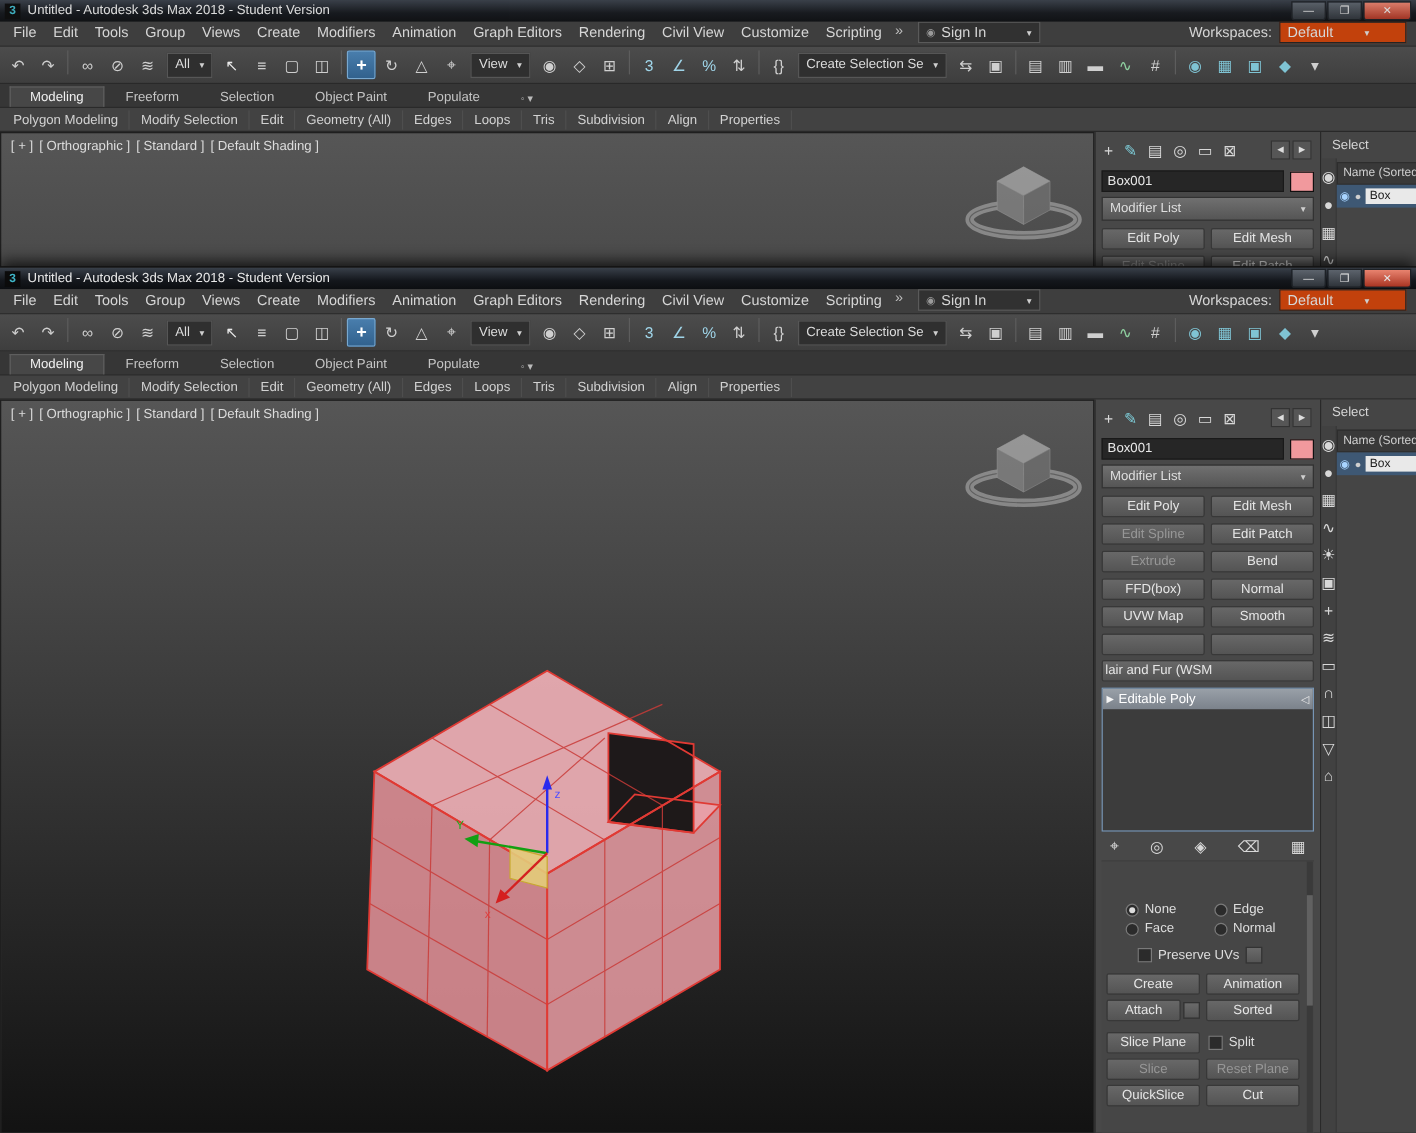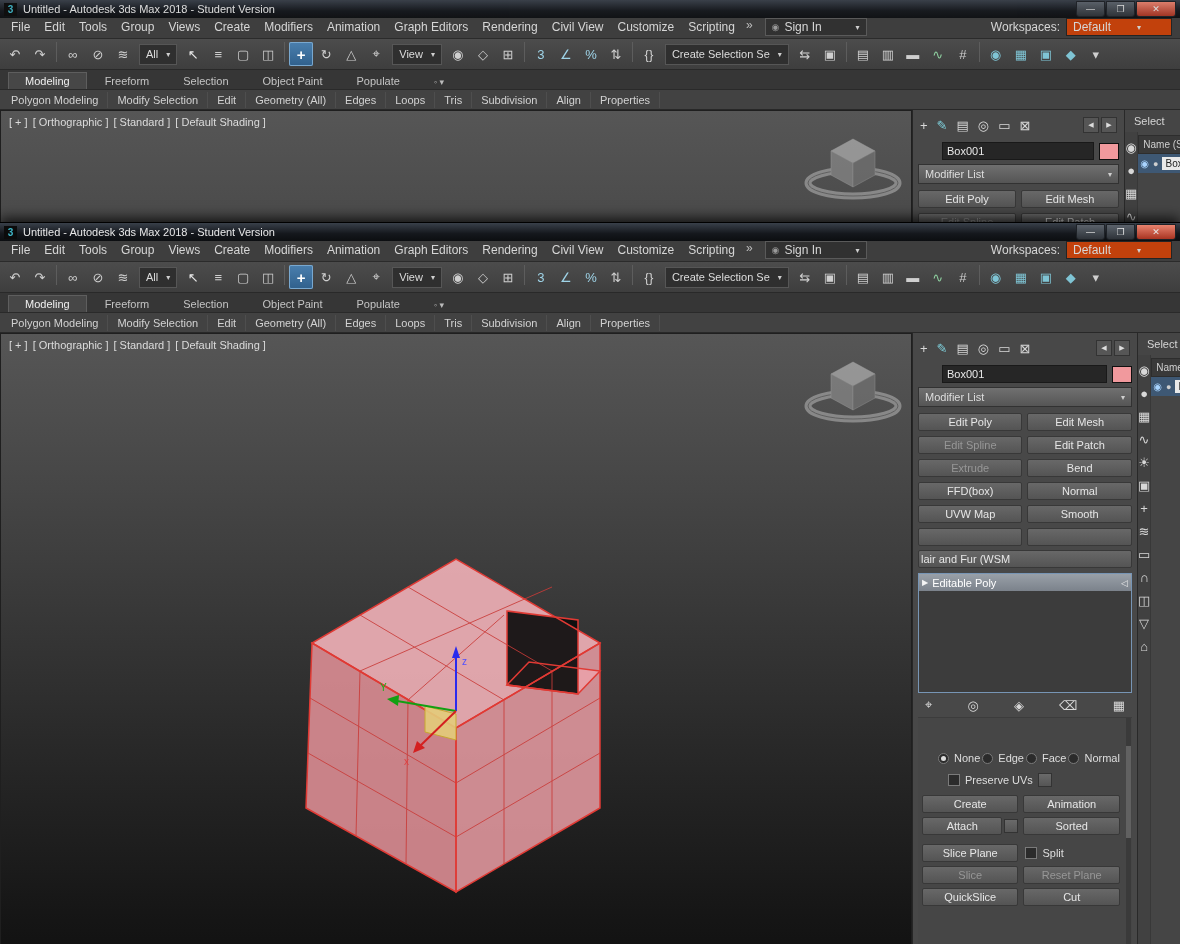--- a/index.html
+++ b/index.html
@@ -65,41 +65,41 @@
   
   .cmdpanel{flex:0 0 172px;background:#484848;border-left:1px solid #262626;display:flex;flex-direction:column;
             font-size:11px;color:#dedede;padding:2px 5px 0 5px;position:relative;}
   .cp-tabs{display:flex;align-items:center;height:26px;gap:7px;padding:0 2px;}
   .cpt{font-size:13px;color:#d8d8d8;}
   .cp-nav{margin-left:auto;display:flex;gap:2px;}
   .nav-b{width:14px;height:14px;font-size:7px;display:flex;align-items:center;justify-content:center;
          background:#565656;border:1px solid #333;color:#ddd;}
   .name-row{display:flex;align-items:center;gap:5px;margin-top:4px;}
   .name-input{flex:1;height:16px;background:#262626;border:1px solid #191919;color:#e8e8e8;
-              font-size:11px;padding:0 4px;font-family:"Liberation Sans",sans-serif;margin-left:24px;}
+              font-size:11px;padding:0 4px;font-family:"Liberation Sans",sans-serif;}
   .swatch{width:18px;height:15px;background:#f1999d;border:1px solid #101010;flex:0 0 auto;}
   .modlist{height:18px;margin-top:4px;background:linear-gradient(#707070,#555);border:1px solid #323232;
            display:flex;align-items:center;padding:0 6px;}
   .modlist .caret{margin-left:auto;}
   .mod-grid{display:grid;grid-template-columns:1fr 1fr;gap:5px;margin-top:6px;}
   .btn{height:18px;background:linear-gradient(#686868,#545454);border:1px solid #383838;border-radius:2px;
        color:#e6e6e6;font-size:11px;display:flex;align-items:center;justify-content:center;
        font-family:"Liberation Sans",sans-serif;white-space:nowrap;overflow:hidden;padding:0 2px;}
   .btn.disabled{color:#979797;}
   .hair-bar{margin-top:4px;justify-content:flex-start;}
   .stack{margin-top:5px;height:118px;background:#3c3c3c;border:1px solid #7795b5;}
   .stack-row{height:17px;display:flex;align-items:center;gap:4px;padding:0 3px;
              background:linear-gradient(#99a0a8,#7b828b);color:#fff;}
   .st-arrow{font-size:8px;color:#f5f5f5;}
   .st-label{flex:1;}
   .st-end{font-size:9px;color:#e8e8e8;}
   .stack-tools{display:flex;justify-content:space-between;align-items:center;height:24px;padding:0 7px;
                border-bottom:1px solid #3c3c3c;color:#cfcfcf;font-size:13px;}
   .rollout{flex:1;position:relative;padding:34px 12px 0 4px;background:#464646;}
-  .constraints{display:grid;grid-template-columns:1fr 1fr 1fr 1fr;gap:4px 2px;margin-left:16px;}
+  .constraints{display:grid;grid-template-columns:1fr 1fr;gap:4px 2px;margin-left:16px;}
   .radio{display:flex;align-items:center;gap:5px;}
   .dot{width:9px;height:9px;border-radius:50%;background:#2b2b2b;border:1px solid #7a7a7a;position:relative;flex:0 0 auto;}
   .radio.on .dot::after{content:"";position:absolute;inset:2px;border-radius:50%;background:#dcdcdc;}
   .preserve-row{display:flex;align-items:center;gap:5px;margin:9px 0 8px 26px;}
   .checkbox{width:10px;height:10px;background:#2b2b2b;border:1px solid #7a7a7a;flex:0 0 auto;}
   .mini-btn{width:12px;height:12px;background:linear-gradient(#6a6a6a,#555);border:1px solid #333;flex:0 0 auto;}
   .geo-grid{display:grid;grid-template-columns:1fr 1fr;gap:4px 5px;}
   .geo-grid.g2{margin-top:9px;}
   .attach-cell{display:flex;gap:2px;align-items:center;}
   .attach-cell .btn{flex:1;}

